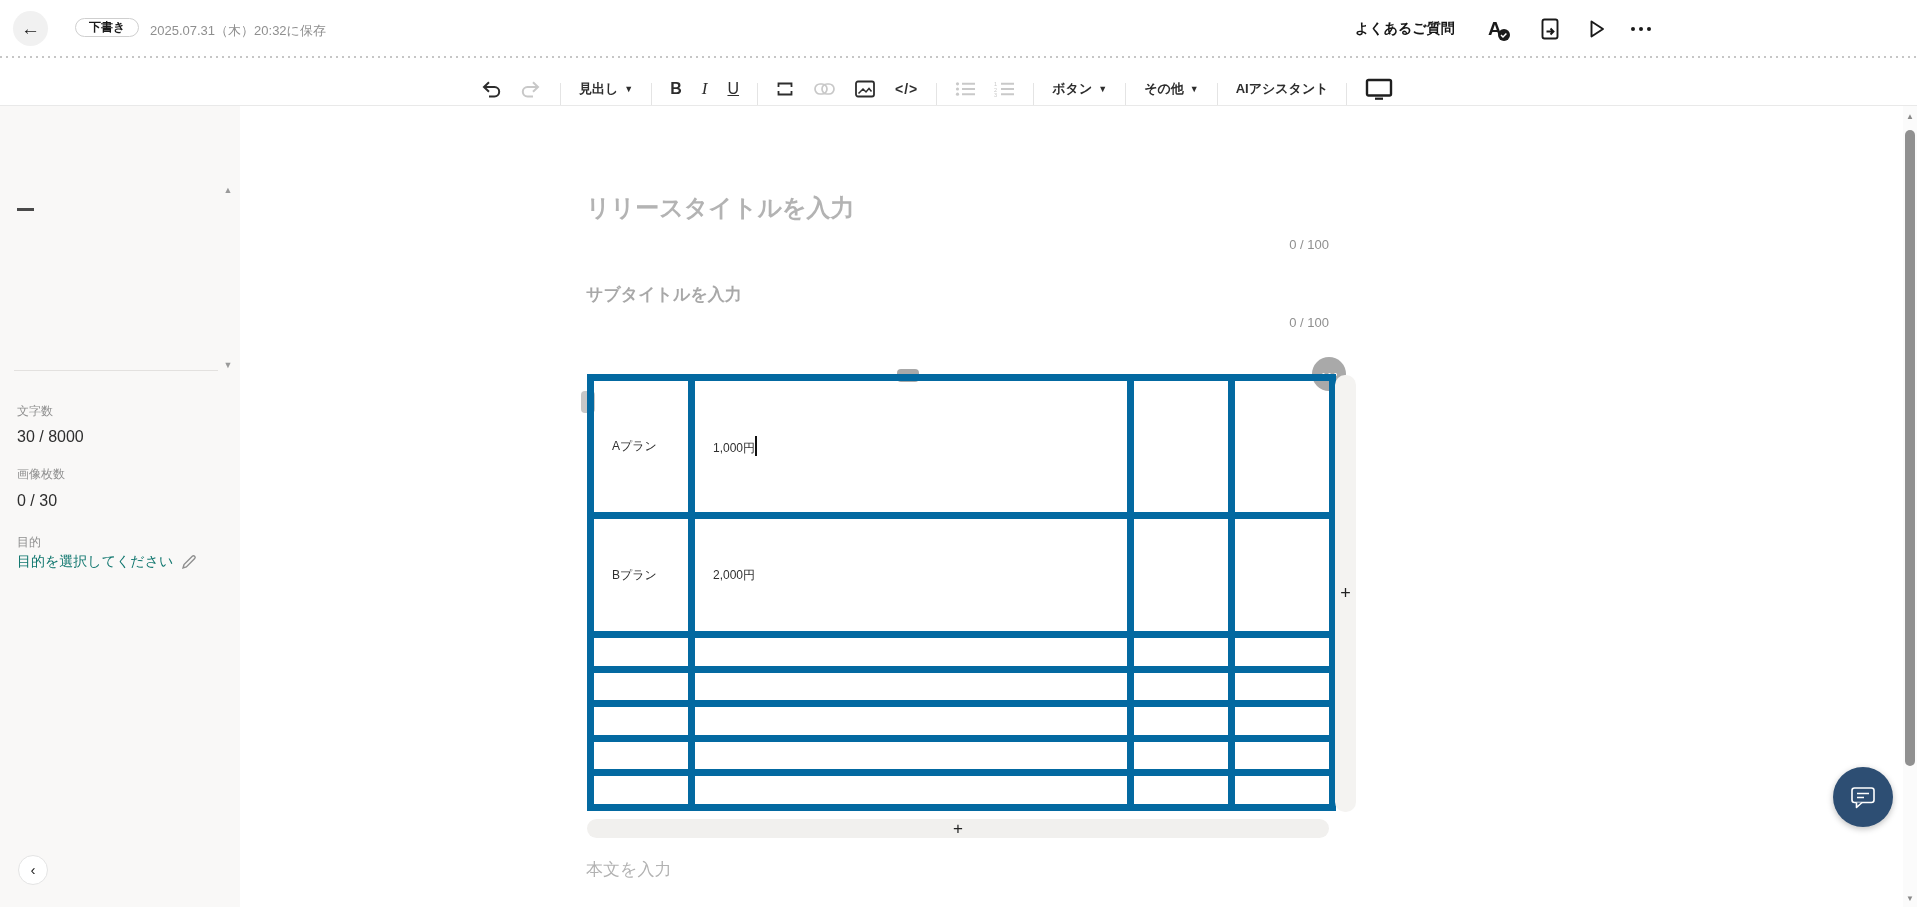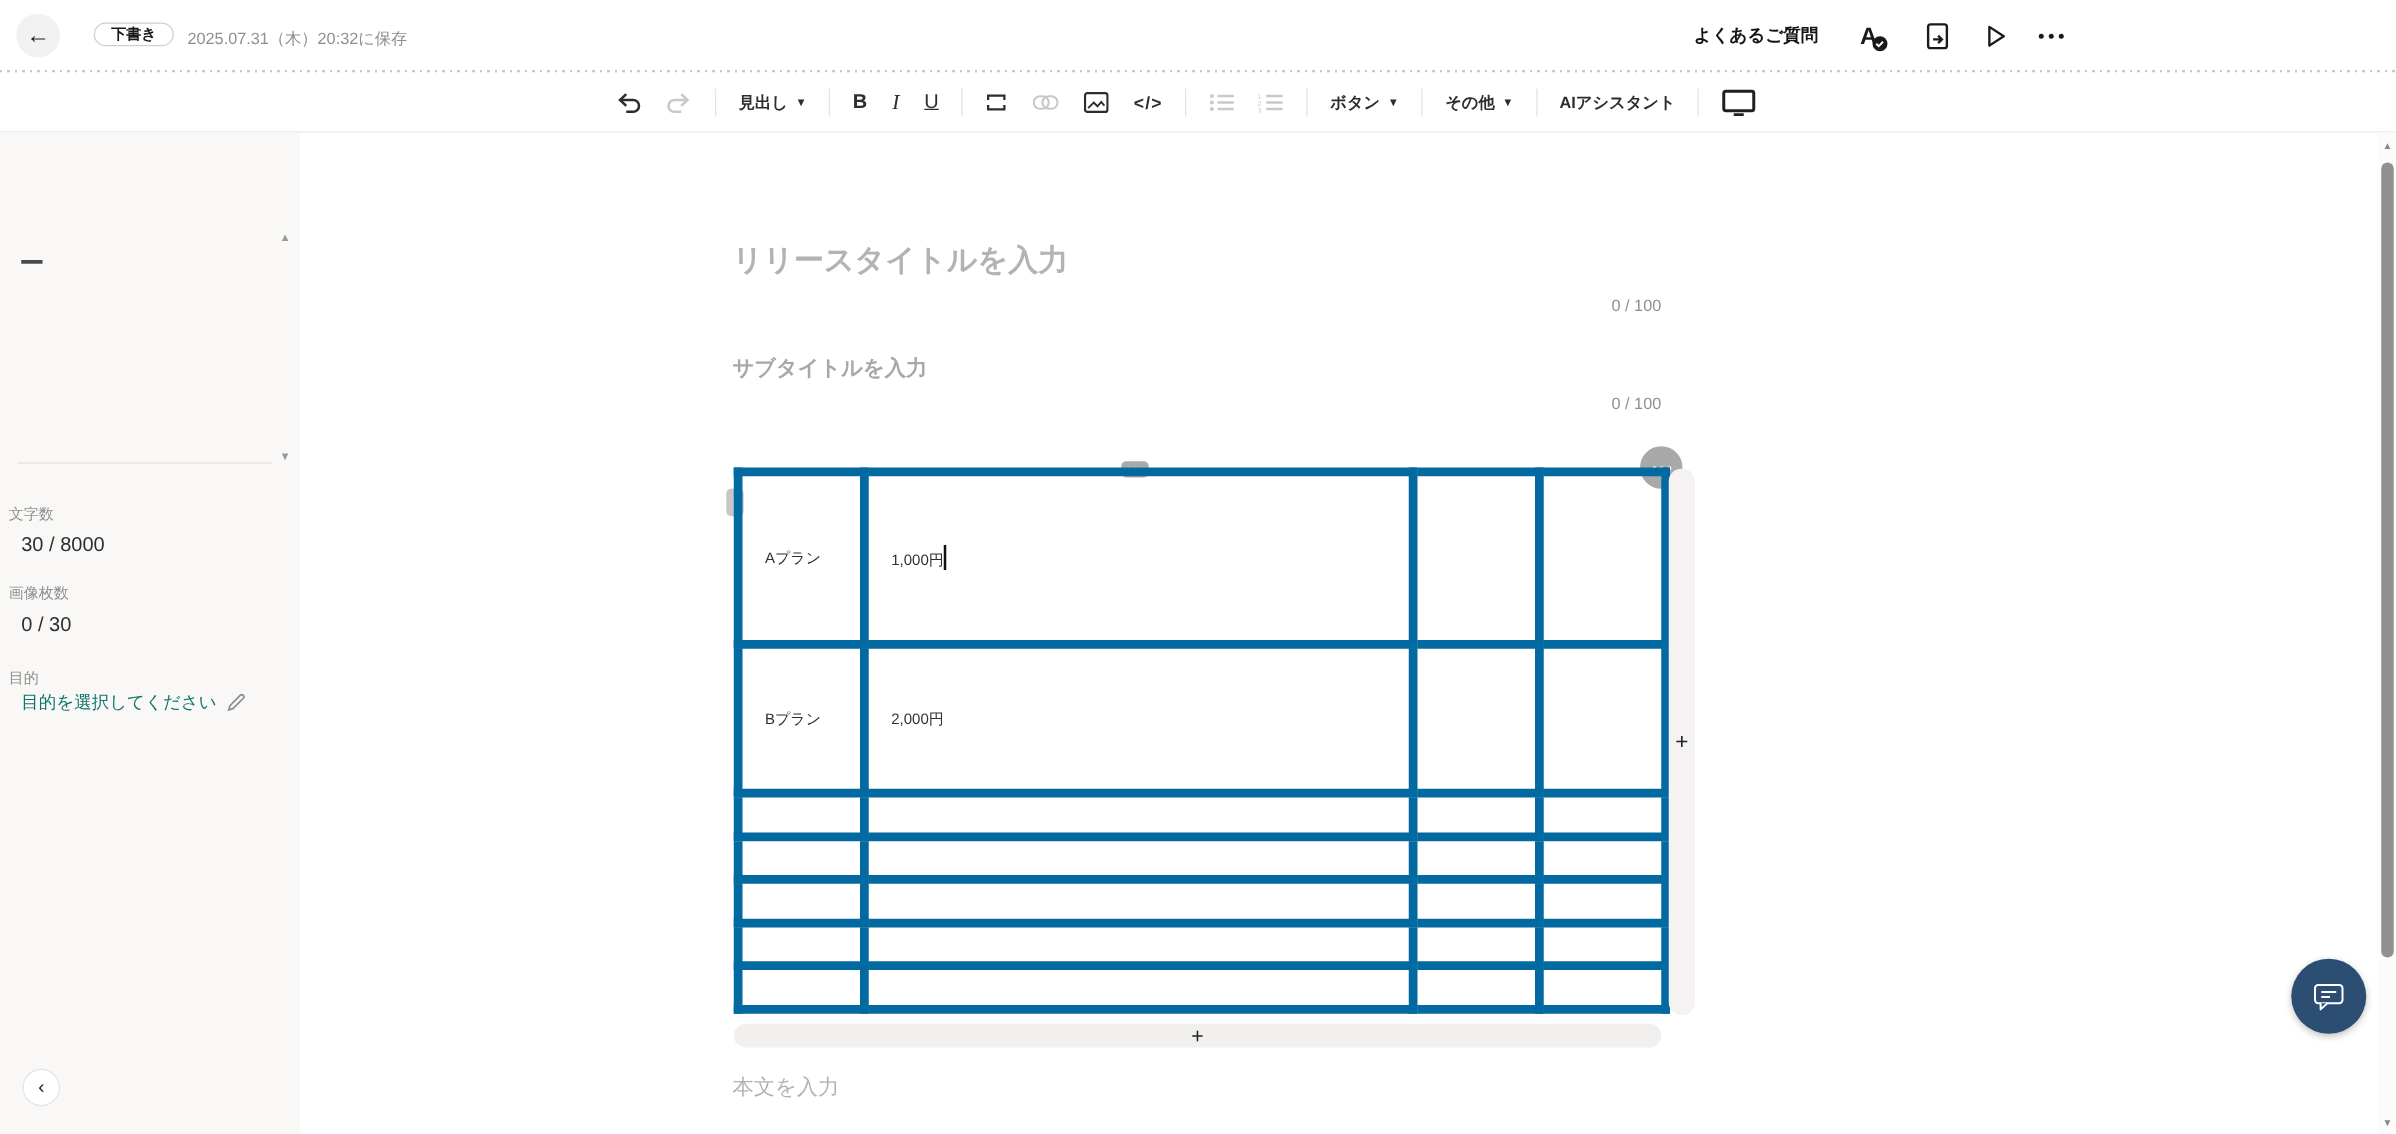--- a/index.html
+++ b/index.html
@@ -22,40 +22,40 @@
     justify-content:center; cursor:pointer; background:none; border:none; }
   .hdr-btn { position:absolute; top:11px; height:37px; border-radius:10px; font-size:13px; font-weight:bold;
     display:flex; align-items:center; justify-content:center; cursor:pointer;margin-top:48px; }
   .btn-share { left:1673px; width:64px; background:#fff; border:1px solid #dcdcdc; color:#1a1a1a; }
   .btn-save  { left:1749px; width:65px; background:#111; border:none; color:#fff; }
   .btn-next  { left:1837px; width:63px; border:none; color:#fff; }
 
   
   .toolbar { position:absolute; left:0; top:58px; width:100%; height:48px; background:#fff;
     border-bottom:1px solid #e9e9e9; }
-  .toolrow { position:absolute; left:487px; top:0; height:47px; display:flex; align-items:center; }
+  .toolrow { position:absolute; left:475px; top:0; height:47px; display:flex; align-items:flex-end; }
   .tbtn { display:flex; align-items:center; justify-content:center; height:32px; padding:0 5px;
     background:none; border:none; cursor:pointer; color:#2d2d2d; font-size:13px; }
   .tbtn.dis { color:#c8c8c8; cursor:default; }
   .tsep { width:1px; height:22px; background:#e4e4e4; margin:0 13px; }
   .tlabel { font-weight:bold; font-size:13px; color:#2d2d2d; }
   .caret { font-size:9px; margin-left:6px; color:#2d2d2d; }
   .b-glyph { font-weight:bold; font-size:16px; }
   .i-glyph { font-style:italic; font-family:"Liberation Serif",serif; font-size:17px; }
   .u-glyph { text-decoration:underline; font-size:16px; }
   .code-glyph { font-weight:bold; font-size:14px; letter-spacing:1px; }
   .gap8 { margin-left:8px; } .gap10 { margin-left:10px; }
 
   
   .sidebar { position:absolute; left:0; top:106px; width:240px; height:801px; background:#f9f8f7; }
   .mini-dash { position:absolute; left:17px; top:102px; width:17px; height:3px; background:#4a4a4a; }
   .mini-arrow { position:absolute; left:220px; width:16px; height:12px; font-size:9px; color:#9a9a9a;
     background:none; border:none; cursor:pointer; text-align:center; line-height:12px; padding:0; }
   .side-divider { position:absolute; left:14px; top:264px; width:204px; height:1px; background:#e3e1df; }
-  .stat-label { position:absolute; left:7px; font-size:12px; color:#8f8f8f; }
+  .stat-label { position:absolute; left:17px; font-size:12px; color:#8f8f8f; }
   .stat-value { position:absolute; left:17px; font-size:16px; color:#2e2e2e; }
   .purpose-row { position:absolute; left:17px; top:447px; display:flex; align-items:center; gap:8px; cursor:pointer; }
   .purpose-text { font-size:14px; color:#0f766e; }
   .collapse-btn { position:absolute; left:18px; top:749px; width:30px; height:30px; border-radius:50%;
     background:#fff; border:1px solid #e4e4e4; font-size:15px; color:#1a1a1a; cursor:pointer;
     display:flex; align-items:center; justify-content:center; padding-bottom:2px; }
 
   
   .title-ph { position:absolute; left:586px; top:192px; font-size:24px; font-weight:bold; color:#b3b3b3; cursor:text; }
   .counter { position:absolute; left:587px; width:742px; text-align:right; font-size:13px; color:#8f8f8f; }

